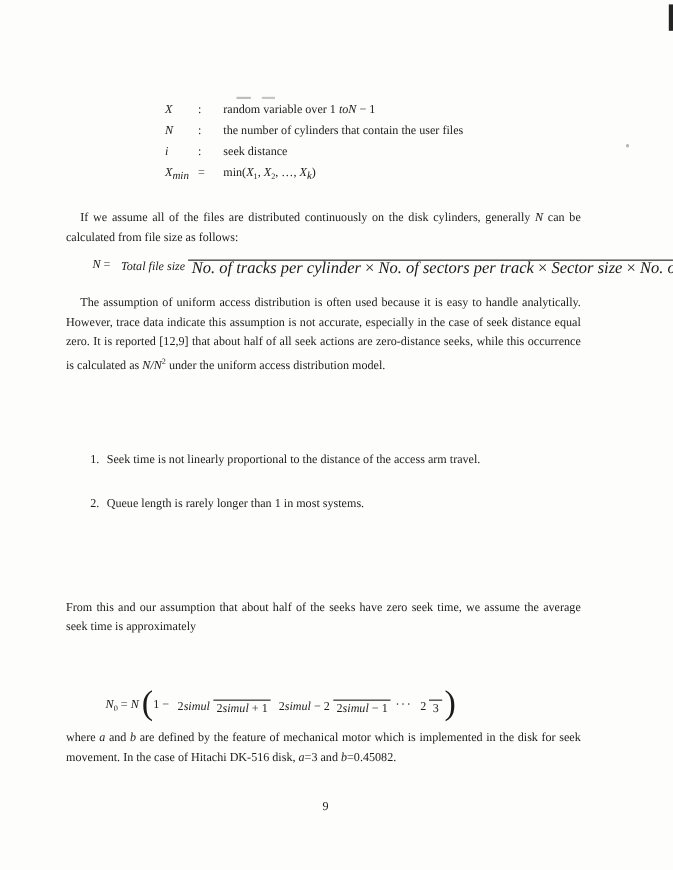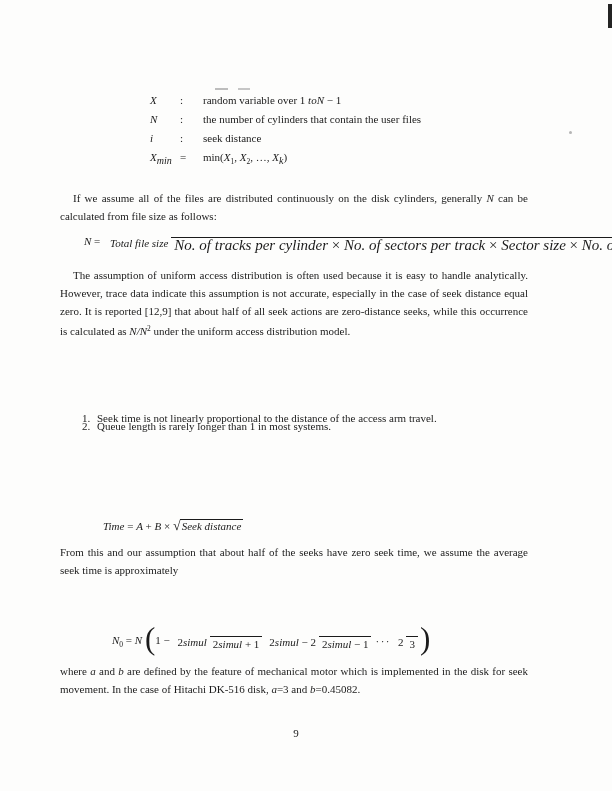--- a/index.html
+++ b/index.html
@@ -93,33 +93,30 @@
         <span class="den"><span class="seg-it">No. of tracks per cylinder</span><span class="seg-rm"> × </span><span class="seg-it">No. of sectors per track</span><span class="seg-rm"> × </span><span class="seg-it">Sector size</span><span class="seg-rm"> × </span><span class="seg-it">No. of disk devices</span></span>
       </span>
   </div>
 
   <p class="para indent" style="top:266px;"><span class="seg-rm">The assumption of uniform access distribution is often used because it is easy to handle analytically. However, trace data indicate this assumption is not accurate, especially in the case of seek distance equal zero. It is reported [12,9] that about half of all seek actions are zero-distance seeks, while this occurrence is calculated as </span><span class="seg-it">N/N</span><span class="seg-sup">2</span><span class="seg-rm"> under the uniform access distribution model.</span></p>
 
 
   <div class="list-item" style="top:409px;">
     <span class="li-marker">1.</span><span>Seek time is not linearly proportional to the distance of the access arm travel.</span>
   </div>
-  <div class="list-item" style="top:417px;">
+  <div class="list-item" style="top:449px;">
     <span class="li-marker">2.</span><span>Queue length is rarely longer than 1 in most systems.</span>
   </div>
 
 
-  <div class="equation" style="left:103px;top:519px;">
-    <span><span class="seg-it">Time</span><span class="seg-rm"> = </span><span class="seg-it">A</span><span class="seg-rm"> + </span><span class="seg-it">B</span><span class="seg-rm"> × </span></span><span class="sqrt"><span class="radical-sign">√</span><span class="radicand"><span class="seg-it">Seek distance</span></span></span>
-  </div>
 
   <p class="para" style="top:543px;"><span class="seg-rm">From this and our assumption that about half of the seeks have zero seek time, we assume the average seek time is approximately</span></p>
 
 
-  <div class="equation" style="left:112px;top:626px;">
+  <div class="equation" style="left:96px;top:626px;">
     <span><span class="seg-it">N</span><span class="seg-sub">0</span><span class="seg-rm"> = </span><span class="seg-it">N</span></span>
     <span class="bigp">(</span><span><span class="seg-rm">1 − </span></span><span class="frac">
         <span class="num"><span class="seg-rm">2</span><span class="seg-it">simul</span></span>
         <span class="den"><span class="seg-rm">2</span><span class="seg-it">simul</span><span class="seg-rm"> + 1</span></span>
       </span><span class="frac">
         <span class="num"><span class="seg-rm">2</span><span class="seg-it">simul</span><span class="seg-rm"> − 2</span></span>
         <span class="den"><span class="seg-rm">2</span><span class="seg-it">simul</span><span class="seg-rm"> − 1</span></span>
       </span><span class="cdots">···</span><span class="frac">
         <span class="num"><span class="seg-rm">2</span></span>
         <span class="den"><span class="seg-rm">3</span></span>

